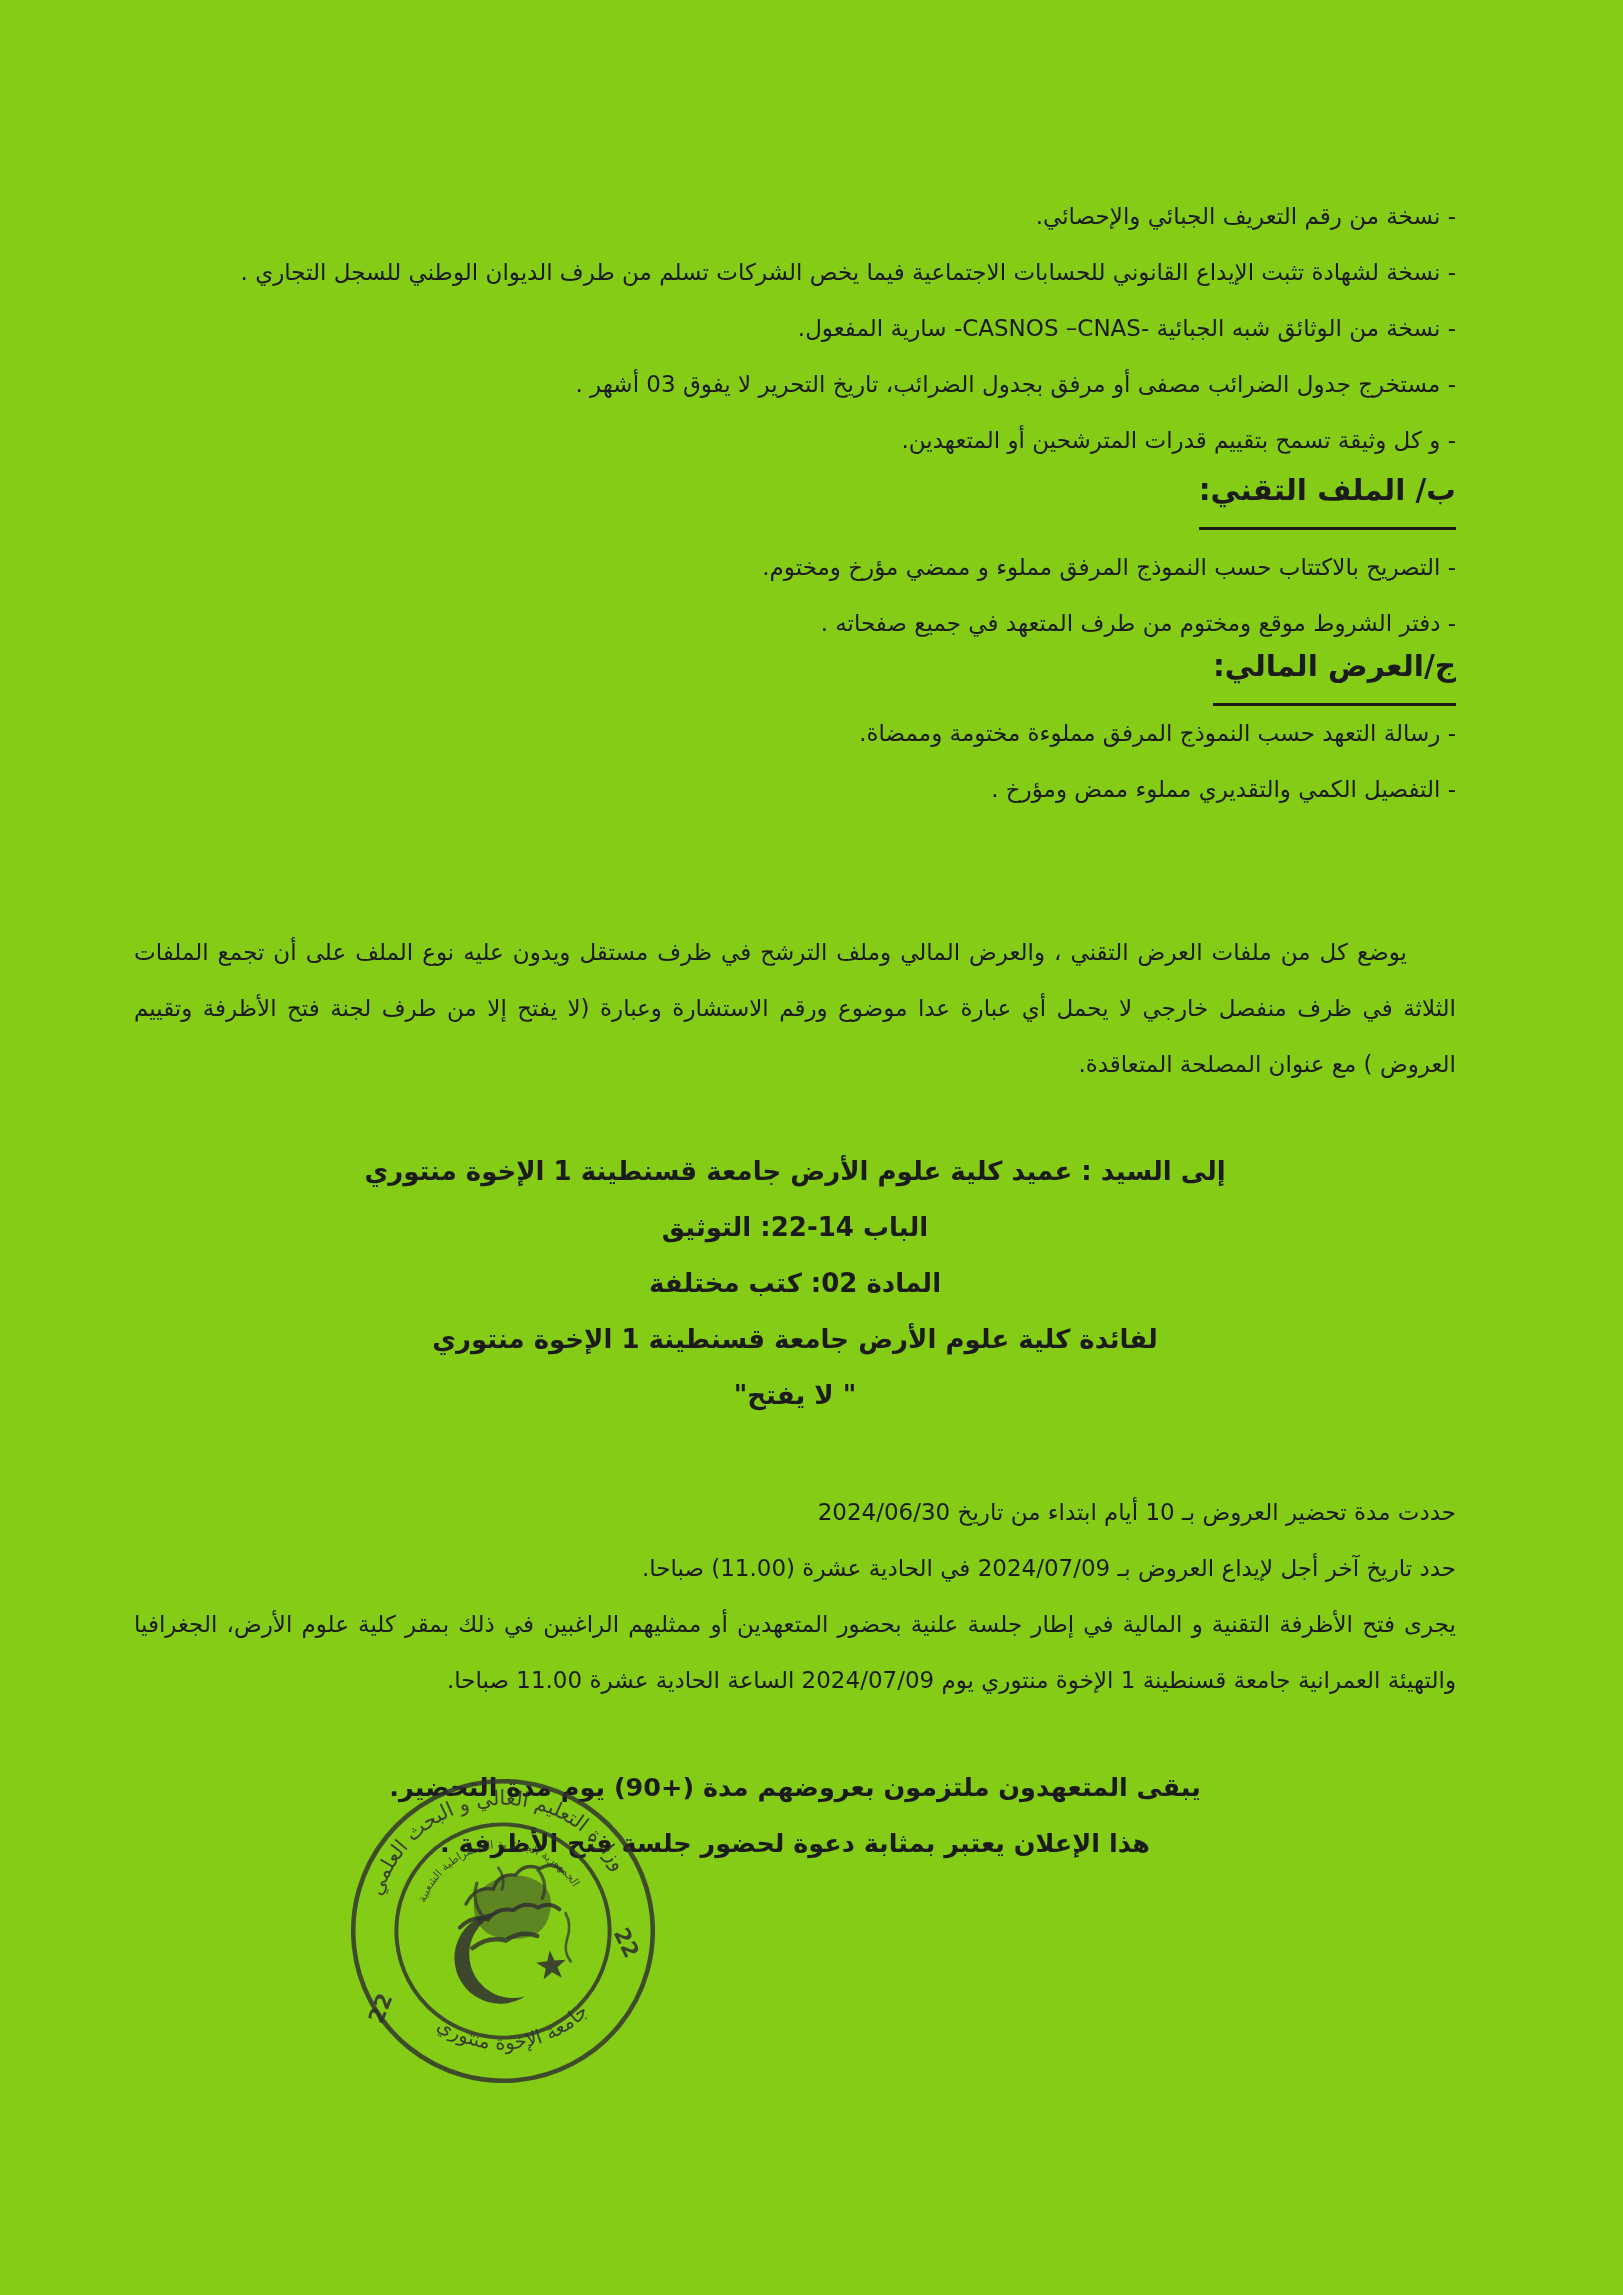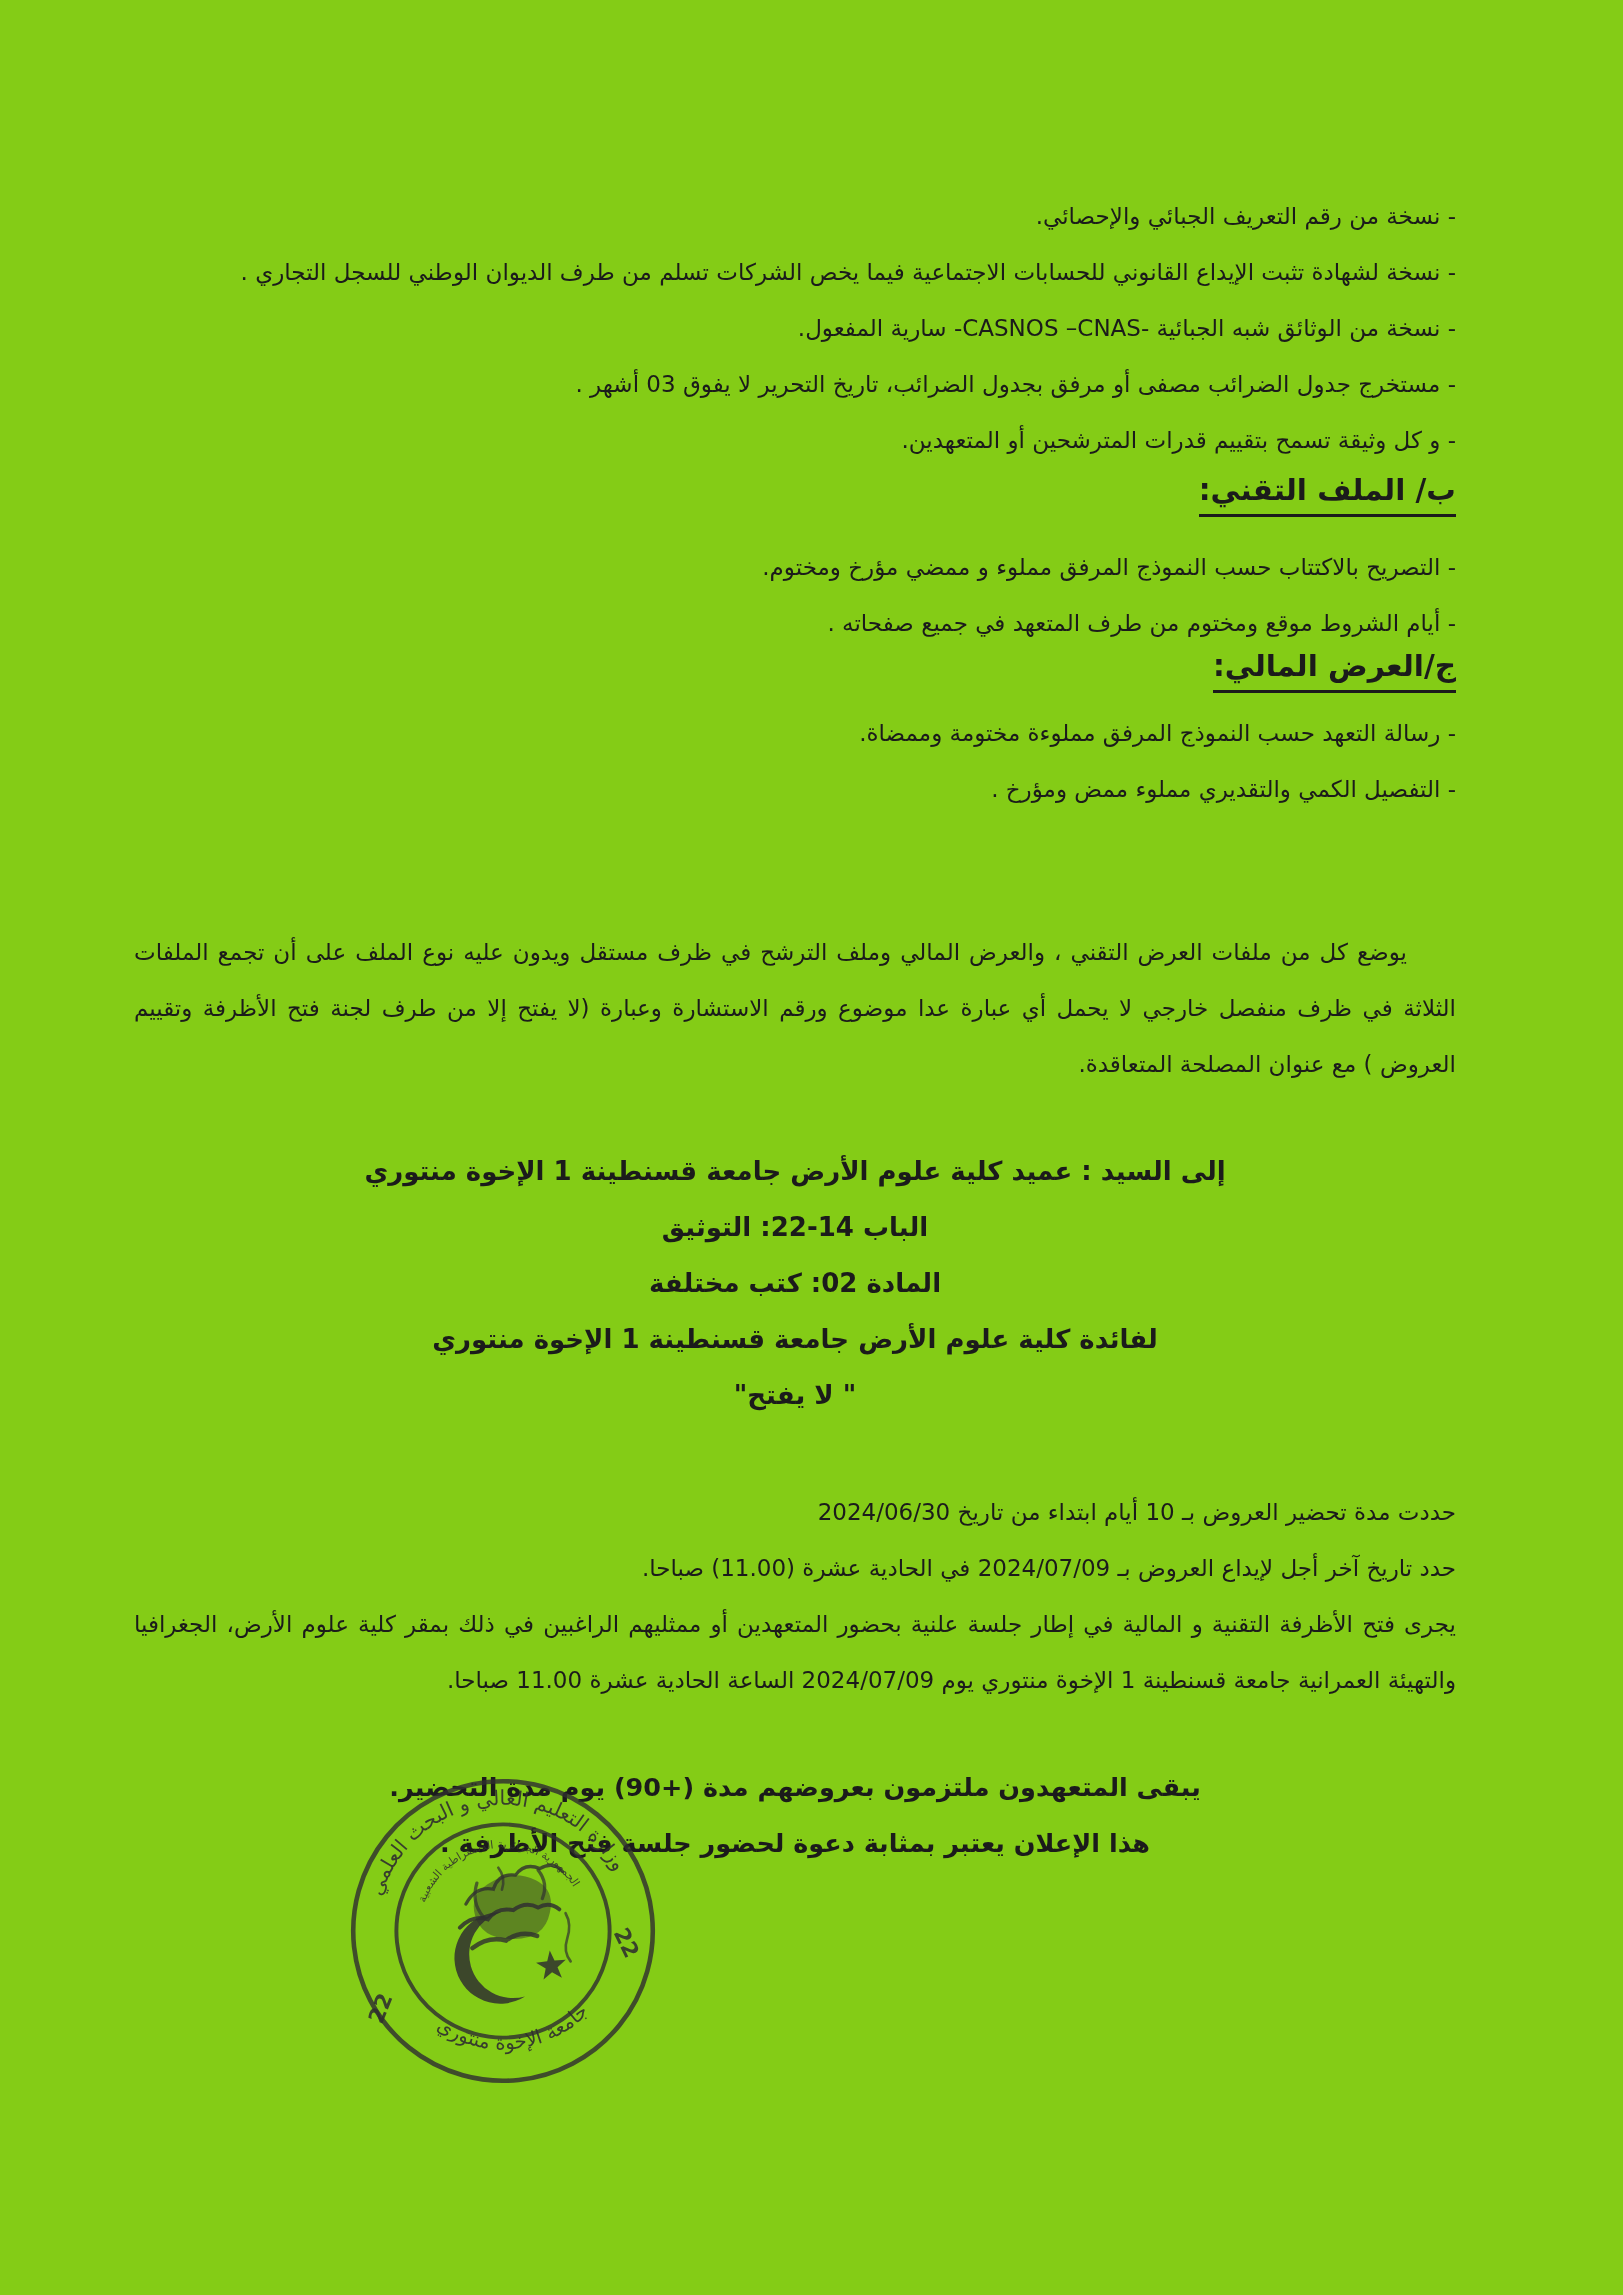--- a/index.html
+++ b/index.html
@@ -8,21 +8,21 @@
     width:1623px;height:2295px;
     background:#84cc16;
     font-family:"DejaVu Sans",sans-serif;
     color:#1b1b1b;
     direction:rtl;
     overflow:hidden;
   }
   .blk{position:absolute;right:167px;left:134px;}
   .body-line{font-size:23px;line-height:56px;text-align:right;}
   .hdr{font-size:29.5px;font-weight:bold;text-align:right;}
-  .hdr .u{display:inline-block;border-bottom:3.9px solid #1b1b1b;padding-bottom:7px;}
+  .hdr .u{display:inline-block;border-bottom:3.9px solid #1b1b1b;padding-bottom:20px;}
   .para{font-size:23px;line-height:56px;text-align:justify;text-justify:inter-word;}
   .indent{text-indent:49px;}
   .indent-sm{text-indent:29.5px;}
   .center-blk{text-align:center;}
   .center-line{font-size:26px;font-weight:bold;line-height:56px;}
   .note-line{font-size:25.5px;font-weight:bold;line-height:56px;text-align:center;}
   .stamp{position:absolute;left:348px;top:1776px;width:310px;height:310px;}
   .stamp text{font-family:"DejaVu Sans",sans-serif;direction:rtl;}
 </style>
 </head>
@@ -36,21 +36,21 @@
     <div class="body-line">- نسخة من الوثائق شبه الجبائية -CASNOS –CNAS- سارية المفعول.</div>
     <div class="body-line">- مستخرج جدول الضرائب مصفى أو مرفق بجدول الضرائب، تاريخ التحرير لا يفوق 03 أشهر .</div>
     <div class="body-line">- و كل وثيقة تسمح بتقييم قدرات المترشحين أو المتعهدين.</div>
   </div>
 
   <div class="blk hdr" style="top:473px">
     <span class="u">ب/ الملف التقني:</span>
   </div>
   <div class="blk" style="top:539px">
     <div class="body-line">- التصريح بالاكتتاب حسب النموذج المرفق مملوء و ممضي مؤرخ ومختوم.</div>
-    <div class="body-line">- أيام الشروط موقع ومختوم من طرف المتعهد في جميع صفحاته .</div>
+    <div class="body-line">- دفتر الشروط موقع ومختوم من طرف المتعهد في جميع صفحاته .</div>
   </div>
 
   <div class="blk hdr" style="top:649px">
     <span class="u">ج/العرض المالي:</span>
   </div>
   <div class="blk" style="top:705px">
     <div class="body-line">- رسالة التعهد حسب النموذج المرفق مملوءة مختومة وممضاة.</div>
     <div class="body-line">- التفصيل الكمي والتقديري مملوء ممض ومؤرخ .</div>
   </div>
 

